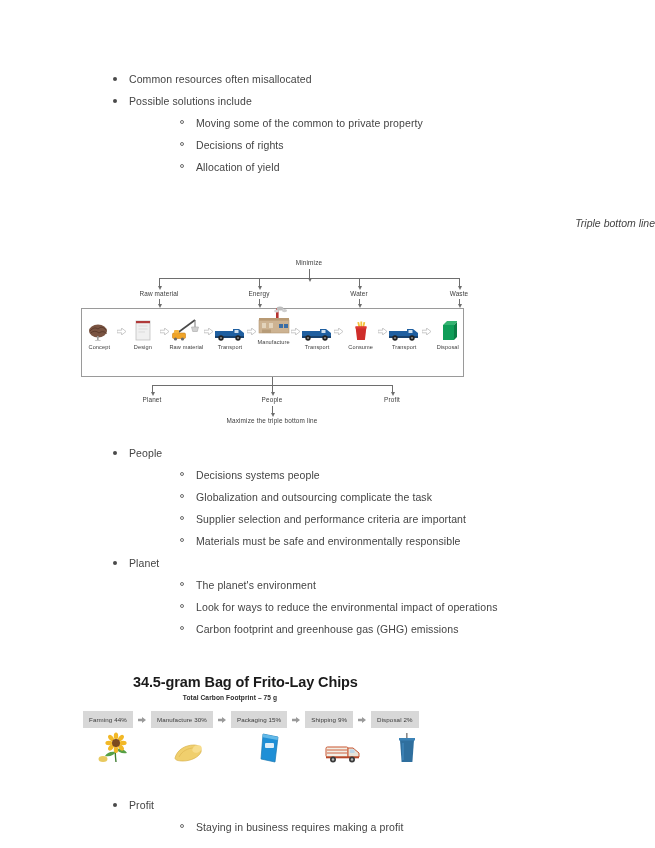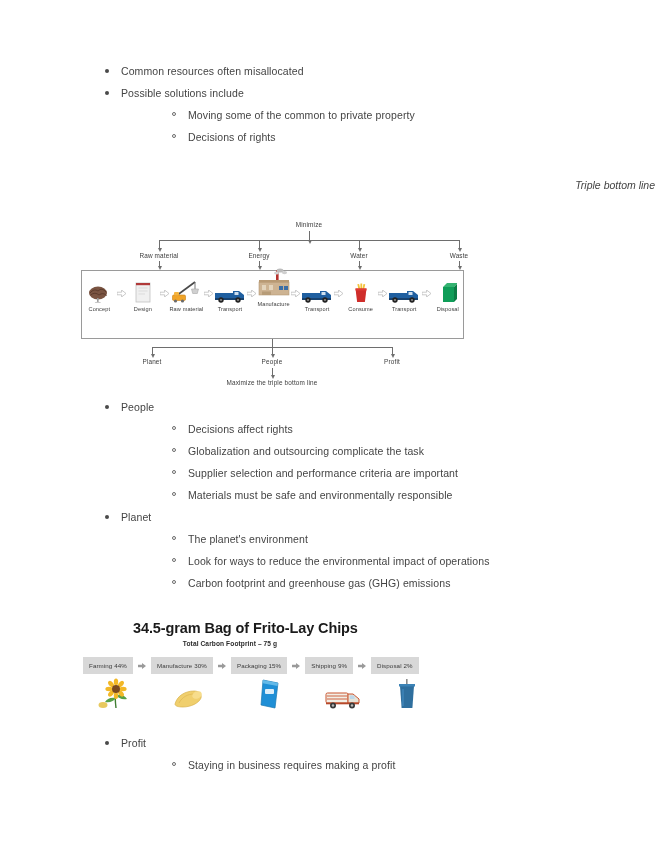--- a/index.html
+++ b/index.html
@@ -18,21 +18,21 @@
   .page {
     position: relative;
     width: 655px;
     height: 848px;
     background: #fff;
   }
 
   
   ul.lvl1 {
     list-style: none;
-    margin: 8px;
+    margin: 16px;
     padding: 0;
   }
   li.b1 {
     position: relative;
     padding-left: 43px;
     margin-left: 70px;
     font-size: 10.5px;
     line-height: 22px;
     color: #444;
     letter-spacing: .1px;
@@ -245,20 +245,24 @@
       <span class="bullet"></span>
       <span>Possible solutions include</span>
       <ul class="lvl2">
         <li class="b2">
           <span class="hollow"></span>
           <span>Moving some of the common to private property</span>
         </li>
         <li class="b2">
           <span class="hollow"></span>
           <span>Decisions of rights</span>
+        </li>
+        <li class="b2">
+          <span class="hollow"></span>
+          <span>Allocation of yield</span>
         </li>
       </ul>
     </li>
   </ul>
 
   <div class="spacer-18"></div>
   <div class="para italic">Triple bottom line</div>
   <div class="spacer-10"></div>
 
   <div class="diagram">
@@ -495,21 +499,21 @@
     <div class="dlabel" style="left:272px; top:169px;">Maximize the triple bottom line</div>
   </div>
 
   <ul class="lvl1">
     <li class="b1">
       <span class="bullet"></span>
       <span>People</span>
       <ul class="lvl2">
         <li class="b2">
           <span class="hollow"></span>
-          <span>Decisions affect rights</span>
+          <span>Decisions systems people</span>
         </li>
         <li class="b2">
           <span class="hollow"></span>
           <span>Globalization and outsourcing complicate the task</span>
         </li>
         <li class="b2">
           <span class="hollow"></span>
           <span>Supplier selection and performance criteria are important</span>
         </li>
         <li class="b2">

